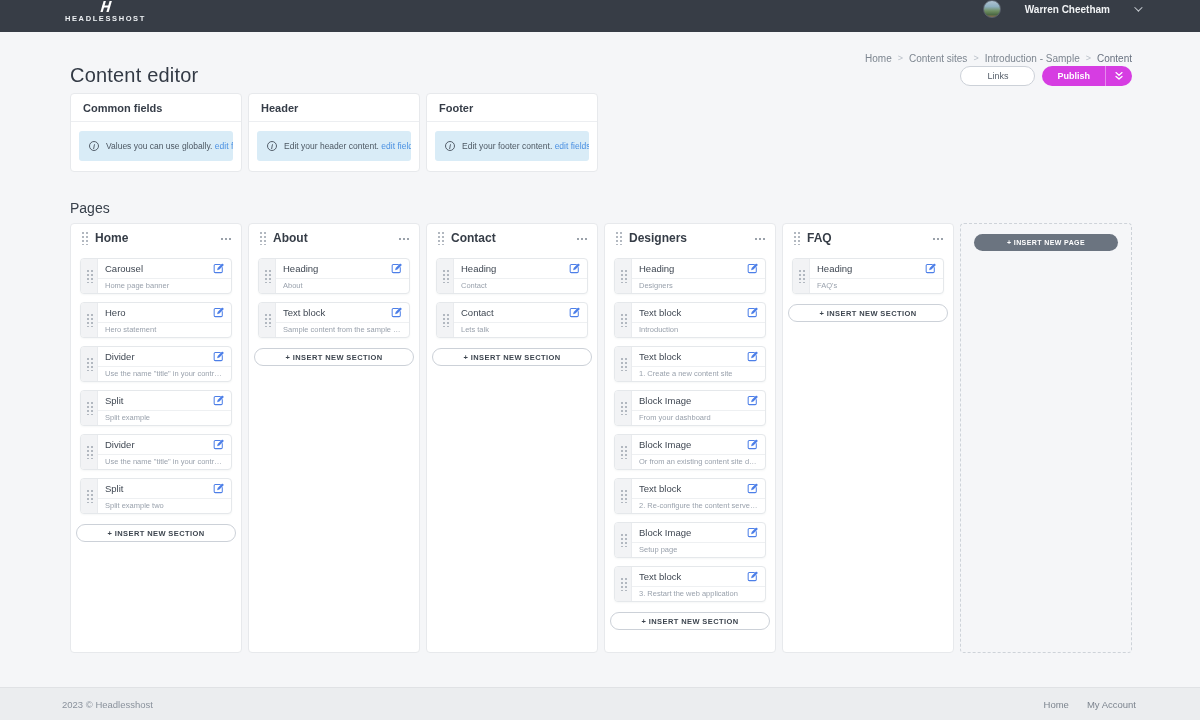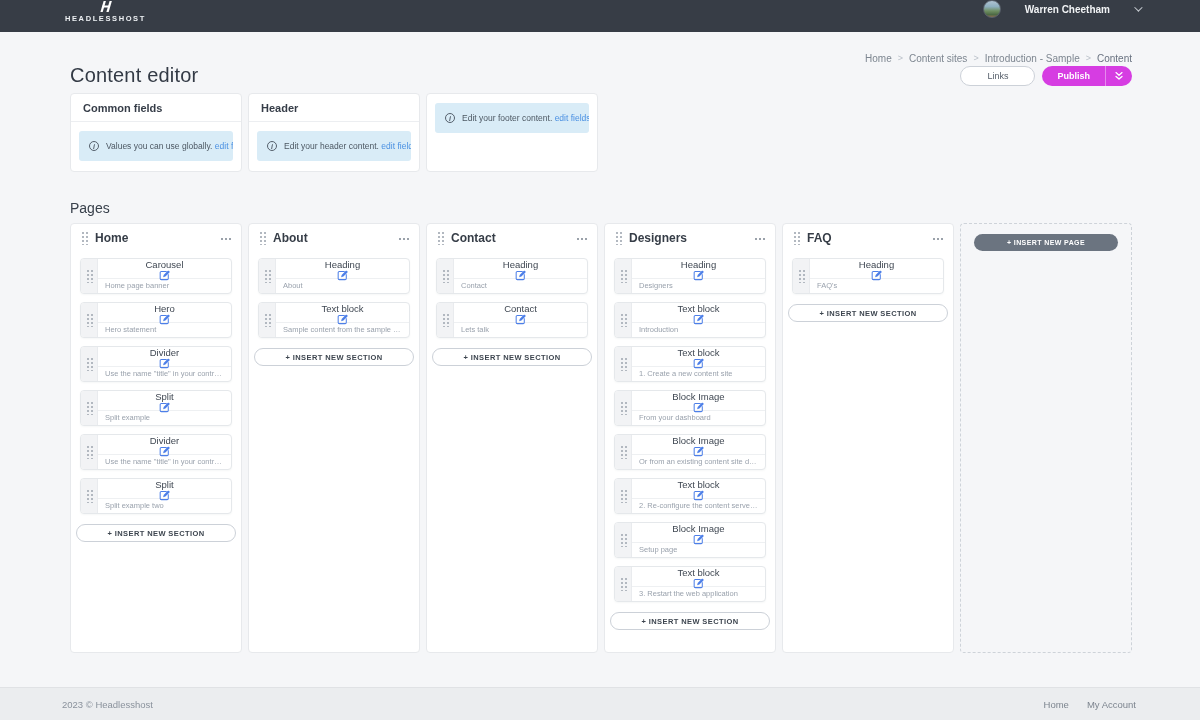--- a/index.html
+++ b/index.html
@@ -80,21 +80,21 @@
   .dots-h { width:11px; height:3px; cursor:pointer;
     background-image:radial-gradient(circle,#9aa1aa 1px,transparent 1.3px); background-size:4px 4px; }
   .sections { padding:6px 5px 0; }
   .sec {
     display:flex; margin:0 4px 8px; height:36px; background:#fff;
     border:1px solid #e5e8eb; border-radius:4px; overflow:hidden;
     box-shadow:0 1px 2px rgba(30,40,60,.04); cursor:pointer;
   }
   .sec-strip { width:17px; flex:none; background:#f2f3f5; border-right:1px solid #e9ebee; display:flex; align-items:center; justify-content:center; }
   .sec-body { flex:1; min-width:0; display:flex; flex-direction:column; }
-  .sec-title-row { height:20px; display:flex; align-items:center; justify-content:space-between; padding:0 7px; border-bottom:1px solid #eef0f2;flex-direction:column; }
+  .sec-title-row { height:20px; display:flex; align-items:center; justify-content:space-between; padding:0 7px; border-bottom:1px solid #eef0f2; }
   .sec-type { font-size:9.5px; color:#3f4752; }
   .edit-icon { display:flex; cursor:pointer; }
   .sec-summary { height:14px; line-height:14px; padding:0 7px; font-size:7.5px; color:#9aa2ad; white-space:nowrap; overflow:hidden; text-overflow:ellipsis; }
   .insert-section {
     display:block; width:100%; height:18px; margin:10px 0 0; border-radius:9px;
     border:1px solid #ccd1d8; background:#fff; color:#3d454f;
     font-size:7.5px; font-weight:700; letter-spacing:.4px; font-family:inherit; cursor:pointer;
   }
   .insert-col { width:172px; flex:none; border:1px dashed #ced3d9; border-radius:4px; padding:7px 13px; }
   .insert-page {
@@ -175,20 +175,21 @@
       <div class="gcard-head">Header</div>
       <div class="gcard-body">
         <div class="alert">
           <span class="info-ic">i</span>
           <span><span>Edit your header content.</span>
           <span class="link">edit fields</span></span>
         </div>
       </div>
     </div>
     <div class="gcard">
+      <div class="gcard-head">Footer</div>
       <div class="gcard-body">
         <div class="alert">
           <span class="info-ic">i</span>
           <span><span>Edit your footer content.</span>
           <span class="link">edit fields</span></span>
         </div>
       </div>
     </div>
   </div>
 

